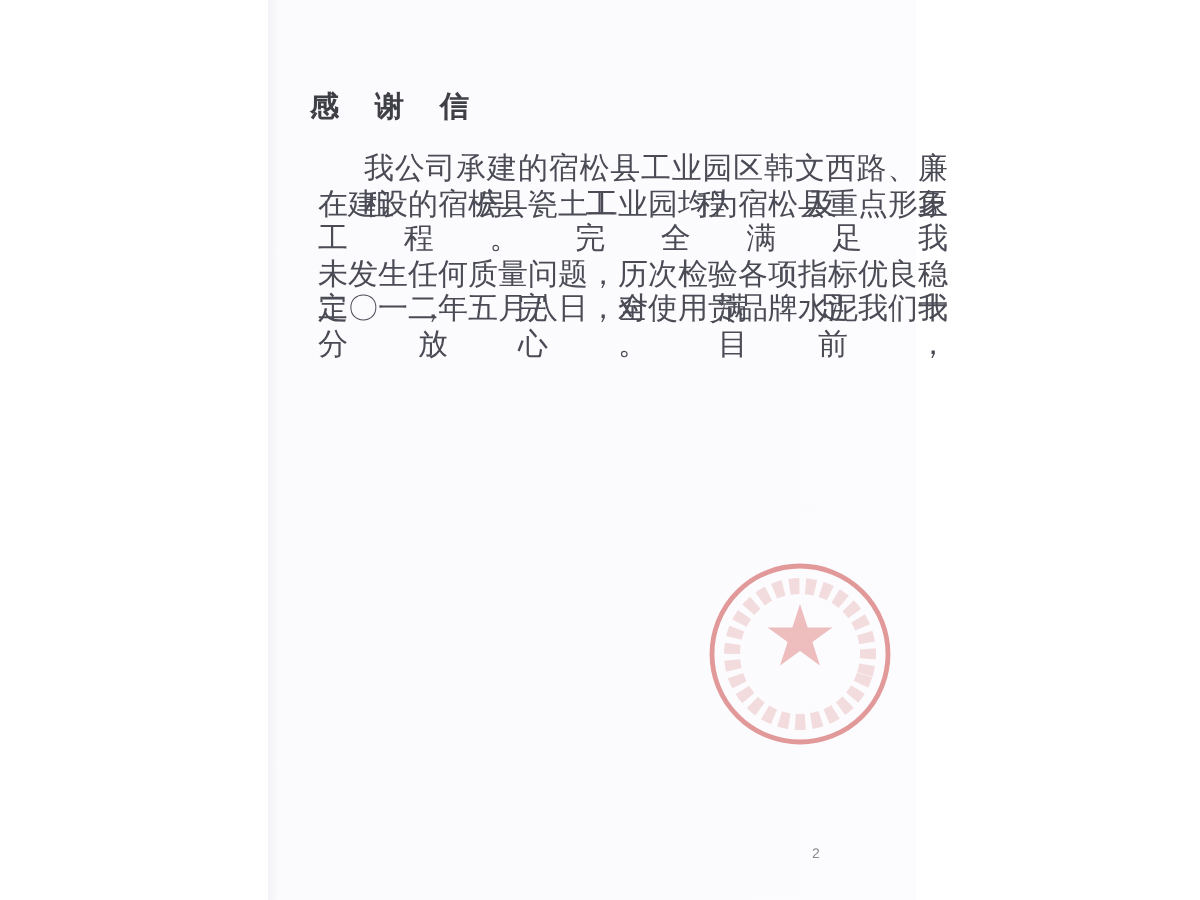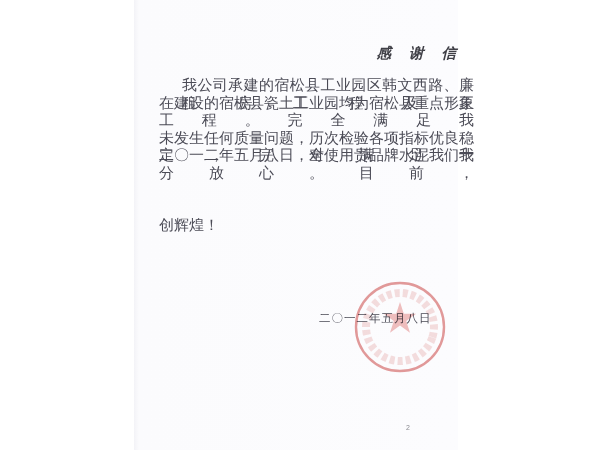--- a/index.html
+++ b/index.html
@@ -9,24 +9,24 @@
     font-family:"Liberation Sans", sans-serif;
   }
   .paper{
     position:absolute;left:134px;top:0;width:324px;height:450px;
     background:linear-gradient(90deg,#f3f3f7 0px,#fbfbfd 5px,#fcfcfe 100%);
   }
   .paper-inner{
     position:absolute;left:9px;top:0;width:315px;height:450px;
   }
   .title{
-    position:absolute;left:0;top:44px;width:315px;
-    text-align:right;
+    position:absolute;left:12px;top:44px;width:315px;
+    text-align:left;
     font-size:14.5px;font-weight:bold;color:#3f3f46;
-    word-spacing:10px;letter-spacing:2px;font-style:italic;
+    word-spacing:10px;letter-spacing:2px;
   }
   .line{
     position:absolute;left:16px;width:315px;height:17.5px;
     font-size:15px;color:#4b4b56;line-height:17.5px;
     white-space:nowrap;
   }
   .j{text-align:justify;text-align-last:justify;white-space:normal;}
   .indent{padding-left:23px;width:292px;}
   .date{
     position:absolute;left:176px;top:311px;
@@ -46,23 +46,21 @@
 
 <div class="paper">
   <div class="paper-inner">
 
     <div class="title">感 谢 信</div>
 
     <div class="line j indent" style="top:76px">我公司承建的宿松县工业园区韩文西路、廉租房工程及正</div>
     <div class="line j" style="top:93.5px">在建设的宿松县瓷土工业园均为宿松县重点形象工程。完全满足我</div>
     <div class="line j" style="top:128.5px">未发生任何质量问题，历次检验各项指标优良稳定，完全满足我</div>
     <div class="line j" style="top:146px">二〇一二年五月八日，对使用贵品牌水泥我们十分放心。目前，</div>
-    <div class="line" style="top:216px">创辉煌！</div>
 
-    <div class="date">二〇一二年五月八日</div>
 
     <svg class="stamp" viewBox="0 0 110 110" xmlns="http://www.w3.org/2000/svg">
 
       <circle cx="55" cy="55" r="44" fill="none" stroke-width="2.4" opacity="0.75" stroke="#d4605f"></circle>
 
       <circle cx="55" cy="55" r="34" fill="none" stroke-width="8" stroke-dasharray="5 3" opacity="0.28" transform="rotate(18 55 55)" stroke="#db7a78"></circle>
 
       <polygon transform="translate(55,47)" points="0,-17 3.82,-5.25 16.17,-5.25 6.18,2.01 9.99,13.75 0,6.49 -9.99,13.75 -6.18,2.01 -16.17,-5.25 -3.82,-5.25" opacity="0.6" fill="#e2817f"></polygon>
     </svg>
 

